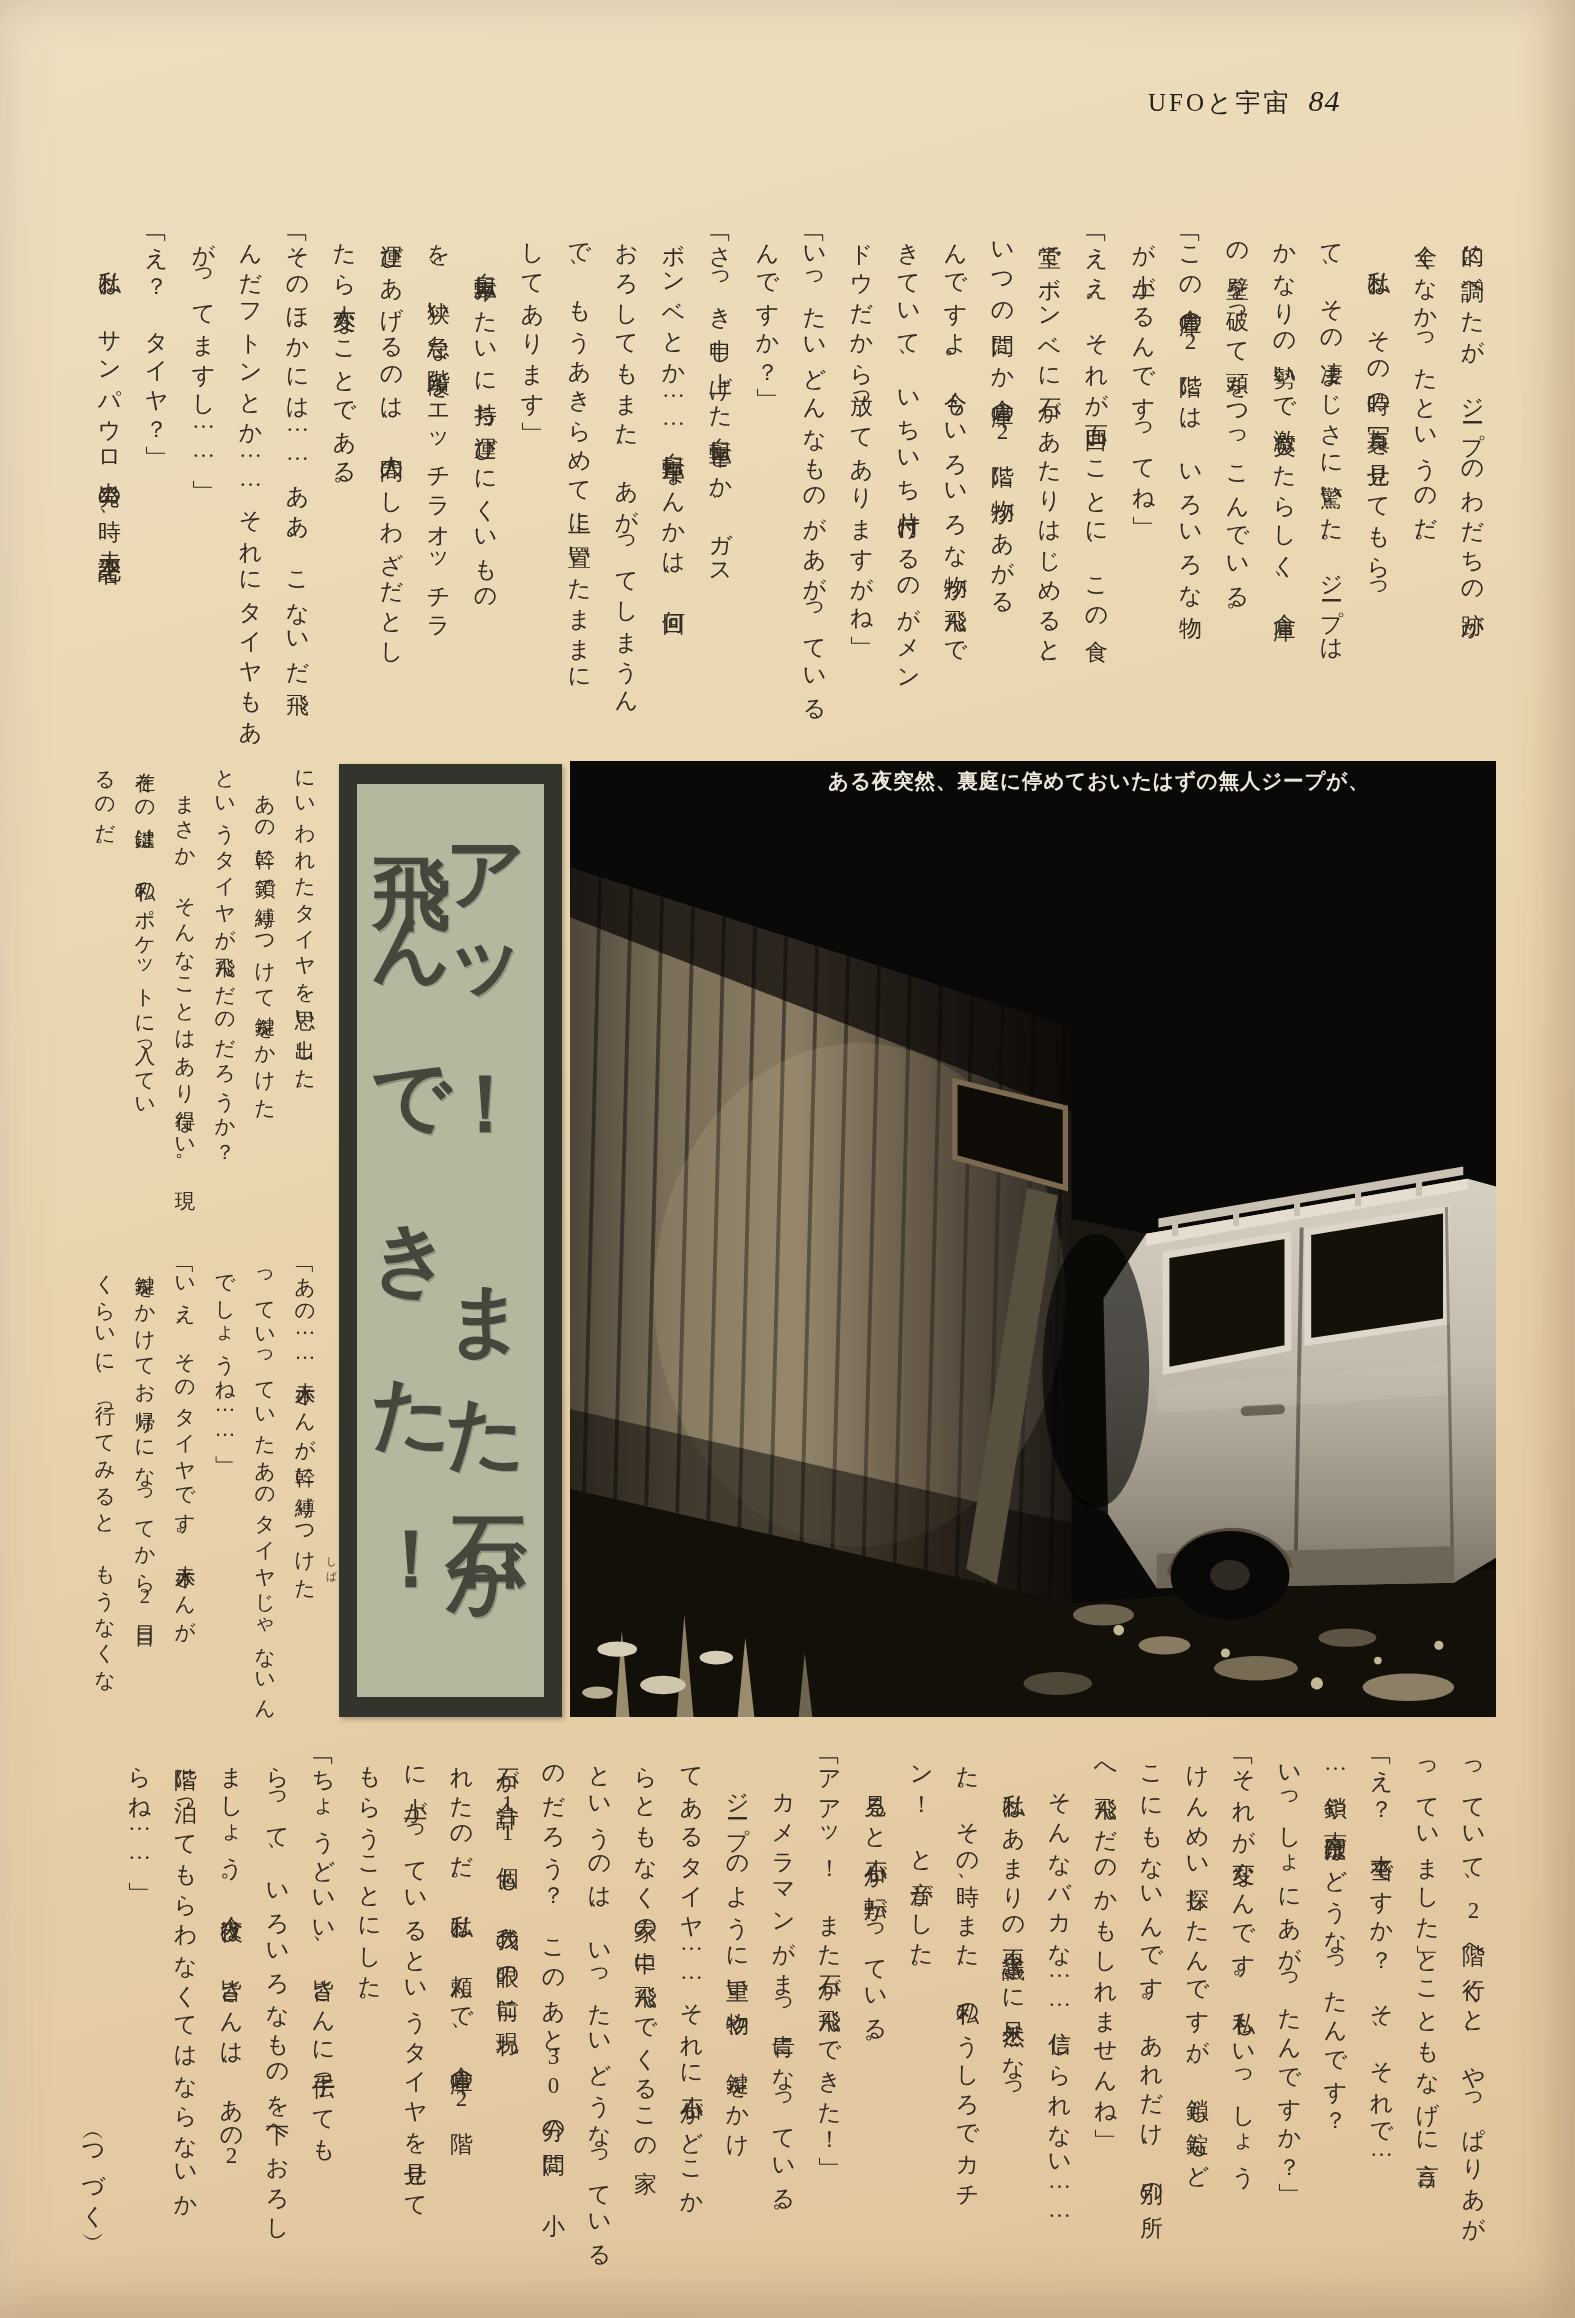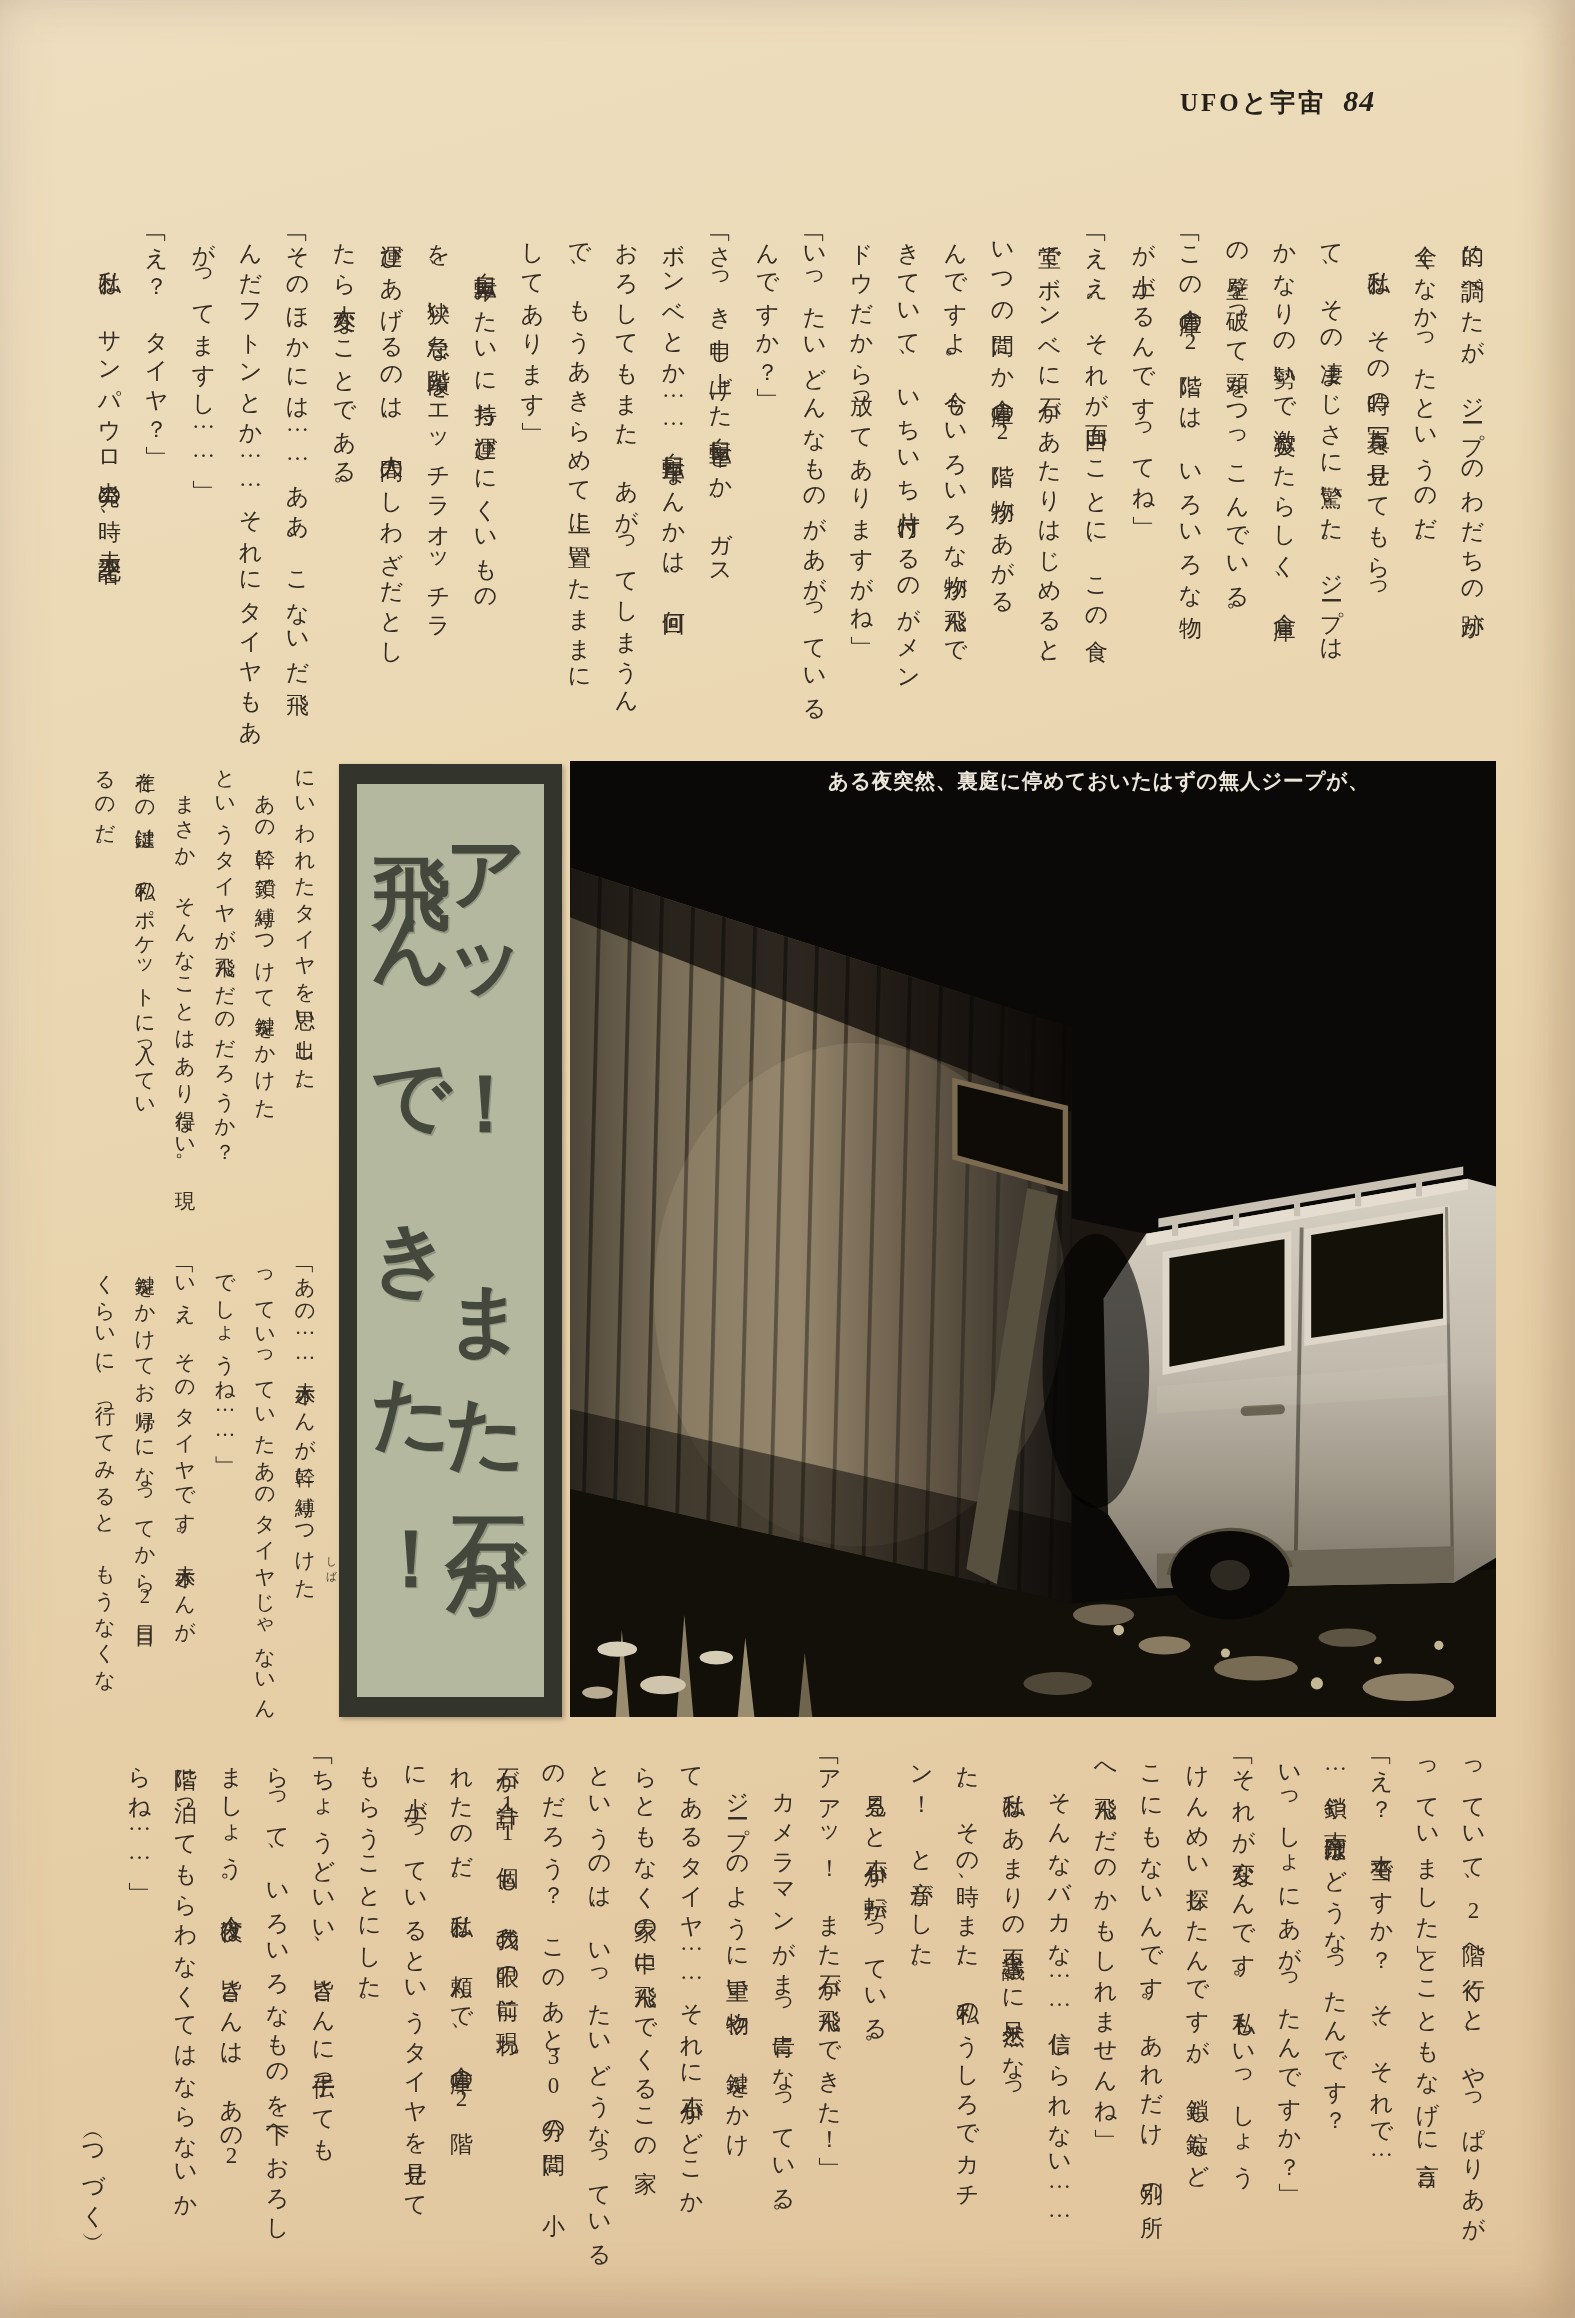--- a/index.html
+++ b/index.html
@@ -7,21 +7,21 @@
   .page{
     position:relative;
     width:1575px;height:2319px;
     background:linear-gradient(165deg,#eedebf 0%,#ead7b1 38%,#e5cda5 70%,#e0c49c 100%);
     box-shadow:inset -17px 0 42px rgba(120,80,50,.22), inset 0 -26px 53px rgba(125,85,55,.18), inset 10.7px 7.6px 34px rgba(255,250,235,.35);
     overflow:hidden;
     font-family:"Liberation Serif","DejaVu Serif",serif;
     color:var(--ink,#342c23);
   }
   
-  .hdr{position:absolute;top:84px;left:1180px;font-weight:bold;letter-spacing:3px;color:#25211a;}
+  .hdr{position:absolute;top:84px;left:1148px;font-weight:normal;letter-spacing:3px;color:#25211a;}
   .hdr .mag{font-size:25px;}
   .hdr .pno{font-size:30px;font-style:italic;margin-left:17px;letter-spacing:0.8px;}
   
   .vtext{
     position:absolute;
     writing-mode:vertical-rl;
     text-orientation:upright;
     white-space:pre-line;
     color:var(--ink,#342c23);
     overflow:visible;

